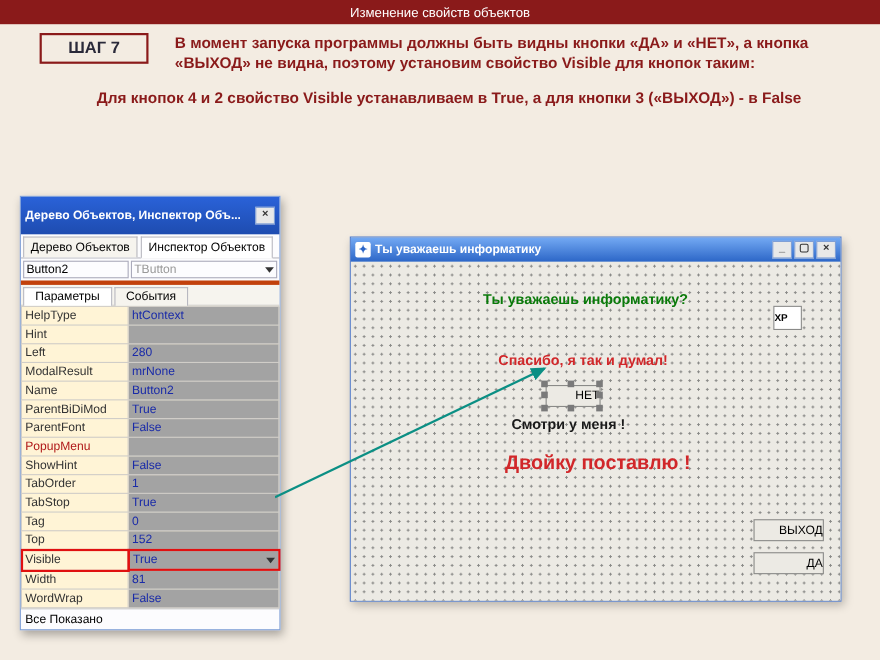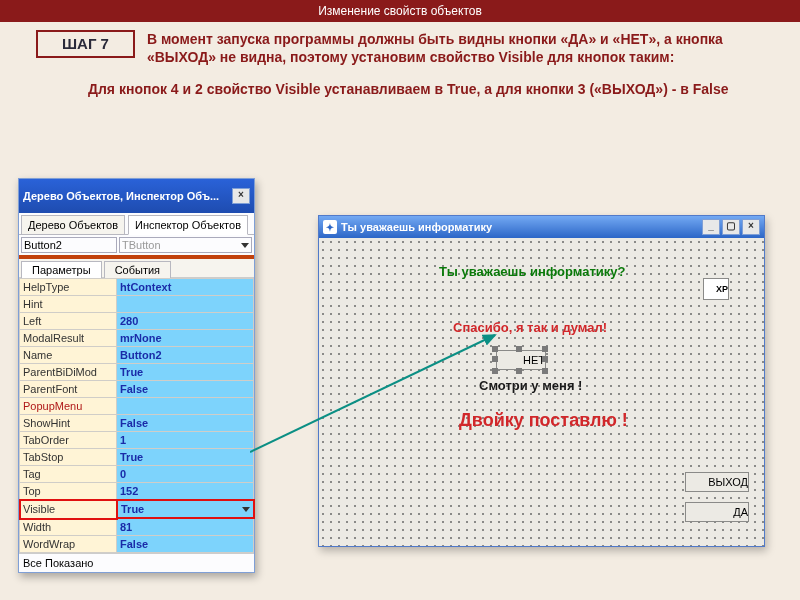--- a/index.html
+++ b/index.html
@@ -1,20 +1,20 @@
 <!DOCTYPE html>
 <html><head>
 <meta charset="utf-8">
 <style>
   body{margin:0;background:#f3ece2;font-family:Verdana,Arial,sans-serif;width:800px;height:600px;position:relative;overflow:hidden}
   .titlebar{height:22px;background:#8a1a1a;color:#fff;text-align:center;font-size:12px;line-height:22px}
   .content{padding:8px 36px 0}
   .step-row{display:flex}
   .step-box{border:2px solid #8a1a1a;padding:3px 24px;font-weight:bold;font-size:15px;color:#2a2a3a;background:#f3ece2;flex:0 0 auto;height:18px;line-height:18px}
-  .para1{color:#8a1a1a;font-size:14px;font-weight:bold;line-height:1.3;margin:0 0 0 12px;flex:1}
+  .para1{color:#8a1a1a;font-size:14px;font-weight:bold;line-height:1.3;margin:0 0 0 24px;flex:1}
   .para2{color:#8a1a1a;font-size:14px;font-weight:bold;line-height:1.3;margin:14px 0 0 12px;padding-left:40px}
   
   .inspector{position:absolute;left:18px;top:178px;width:235px;border:1px solid #7f9fd6;background:#fcfcfe;box-shadow:2px 4px 8px rgba(0,0,0,.3);font-family:"Tahoma",sans-serif}
   .inspect-title{background:linear-gradient(#2a62d8,#1e4cb0);color:#fff;font-size:11px;font-weight:bold;height:34px;display:flex;align-items:center;padding:0 4px}
   .inspect-title span:first-child{flex:1}
   .w-btn{width:16px;height:14px;background:#e8e8e8;border:1px solid #7f9fd6;margin-left:2px;font-size:10px;line-height:12px;text-align:center;color:#333}
   .obj-tabs{display:flex;font-size:11px;border-bottom:1px solid #b8b8c0}
   .obj-tab{padding:3px 6px;border:1px solid #b8b8c0;border-bottom:none;background:#fff;margin:2px 1px 0 2px}
   .obj-tab.active{background:#fff;border-bottom:1px solid #fff;margin-bottom:-1px}
   .obj-tab.inactive{background:#f6f4ee}
@@ -22,21 +22,21 @@
   .combo1{flex:0 0 90px;font-size:11px;border:1px solid #aab;padding:1px 2px}
   .combo2{flex:1;font-size:11px;color:#999;border:1px solid #aab;padding:1px 2px;display:flex;justify-content:space-between;align-items:center;margin-left:2px}
   .combo-arrow{border-left:4px solid transparent;border-right:4px solid transparent;border-top:5px solid #333}
   .param-tabs{display:flex;font-size:11px;background:#f6f4ee;border-top:4px solid #c2410c;border-bottom:1px solid #ccc}
   .param-tab{padding:2px 10px;border:1px solid #b8b8c0;border-bottom:none;background:#fff;margin:2px 0 -1px 2px}
   .param-tab.events{background:#f6f4ee}
   .param-body{background:#fff4d6;min-height:260px}
   table.props{width:100%;border-collapse:collapse;font-size:11px}
   table.props td{border:1px solid #d0cdc8;padding:1px 3px;height:14px}
   table.props td:first-child{width:90px;color:#333;background:#fff4d6}
-  table.props td:nth-child(2){background:#7dd3fc;color:#1a2ba8;font-weight:bold}
+  table.props td:nth-child(2){background:#a3a3a3;color:#1a2ba8;font-weight:normal}
   .row-visible td{outline:2px solid #e01010;outline-offset:-1px}
   .row-visible td:nth-child(2){display:flex;align-items:center;justify-content:space-between;color:#000;font-weight:normal}
   .row-width td:nth-child(2){color:#000;font-weight:normal}
   .footer{font-size:11px;padding:3px 4px;border-top:1px solid #ccc}
   
   .appwin{position:absolute;left:318px;top:215px;width:445px;height:330px;border:1px solid #517ac9;background:#eceae4;box-shadow:2px 4px 8px rgba(0,0,0,.25);font-family:Tahoma,sans-serif}
   .app-title{height:22px;background:linear-gradient(#73a9f3,#2c66c7);display:flex;align-items:center;color:#fff;font-weight:bold;font-size:11px;padding:0 4px}
   .app-icon{width:14px;height:14px;background:#fff;margin-right:4px;border-radius:2px;display:flex;align-items:center;justify-content:center;font-size:10px;color:#2c66c7}
   .app-title .spacer{flex:1}
   .form-surface{position:relative;height:308px;background:#eceae4;background-image:radial-gradient(#8a8a88 1px,transparent 1px);background-size:8px 8px}
@@ -162,34 +162,34 @@
   <div class="app-title">
     <div class="app-icon">✦</div>
     <span>Ты уважаешь информатику</span>
     <span class="spacer"></span>
     <span class="w-btn">_</span>
     <span class="w-btn">▢</span>
     <span class="w-btn">×</span>
   </div>
   <div class="form-surface">
     <div class="q" style="left:120px;top:26px">Ты уважаешь информатику?</div>
-    <div class="form-cell" style="left:384px;top:40px;width:24px;height:20px;font-size:9px;text-align:right;line-height:20px;font-weight:bold">XP</div>
+    <div class="form-cell" style="left:384px;top:40px;width:24px;height:20px;font-size:9px;text-align:left;line-height:20px;font-weight:bold">XP</div>
     <div class="r1" style="left:134px;top:82px">Спасибо, я так и думал!</div>
 
     <div class="btn" style="left:177px;top:112px;width:48px">НЕТ</div>
     <div class="selhandle" style="left:173px;top:108px"></div>
     <div class="selhandle" style="left:197px;top:108px"></div>
     <div class="selhandle" style="left:223px;top:108px"></div>
     <div class="selhandle" style="left:173px;top:118px"></div>
     <div class="selhandle" style="left:223px;top:118px"></div>
     <div class="selhandle" style="left:173px;top:130px"></div>
     <div class="selhandle" style="left:197px;top:130px"></div>
     <div class="selhandle" style="left:223px;top:130px"></div>
 
-    <div class="r2" style="left:160px;top:140px">Смотри у меня !</div>
+    <div class="r2" style="left:146px;top:140px">Смотри у меня !</div>
     <div class="r3" style="left:140px;top:172px">Двойку поставлю !</div>
 
     <div class="btn" style="left:366px;top:234px;width:62px">ВЫХОД</div>
     <div class="btn" style="left:366px;top:264px;width:62px">ДА</div>
   </div>
 </div>
 
 <svg class="arrow" style="left:250px;top:330px" width="260" height="130">
   <defs>
       <marker id="ah" markerWidth="8" markerHeight="8" refX="6" refY="3" orient="auto">

